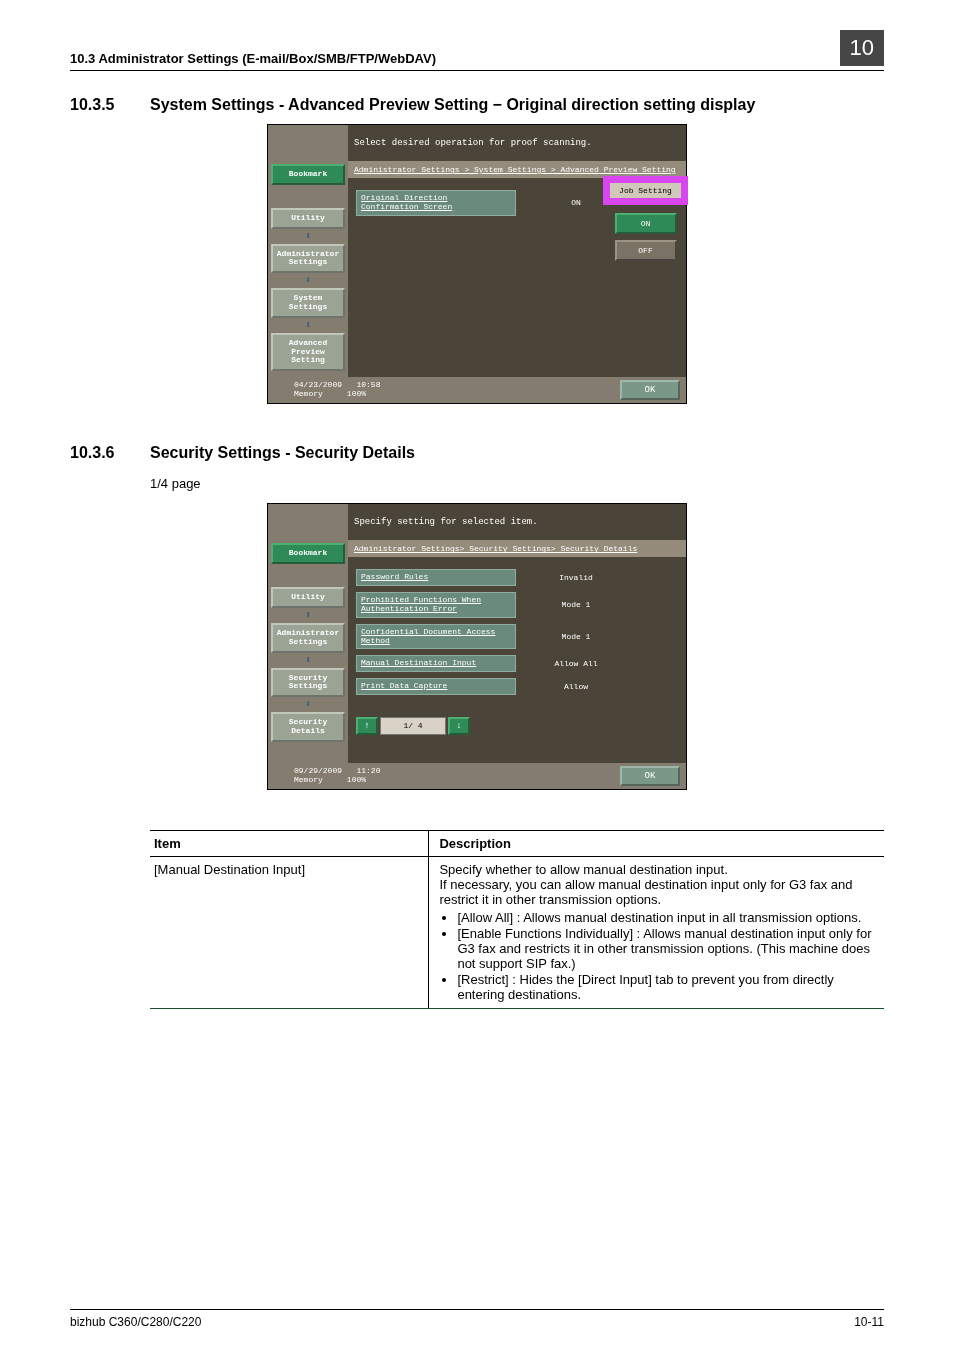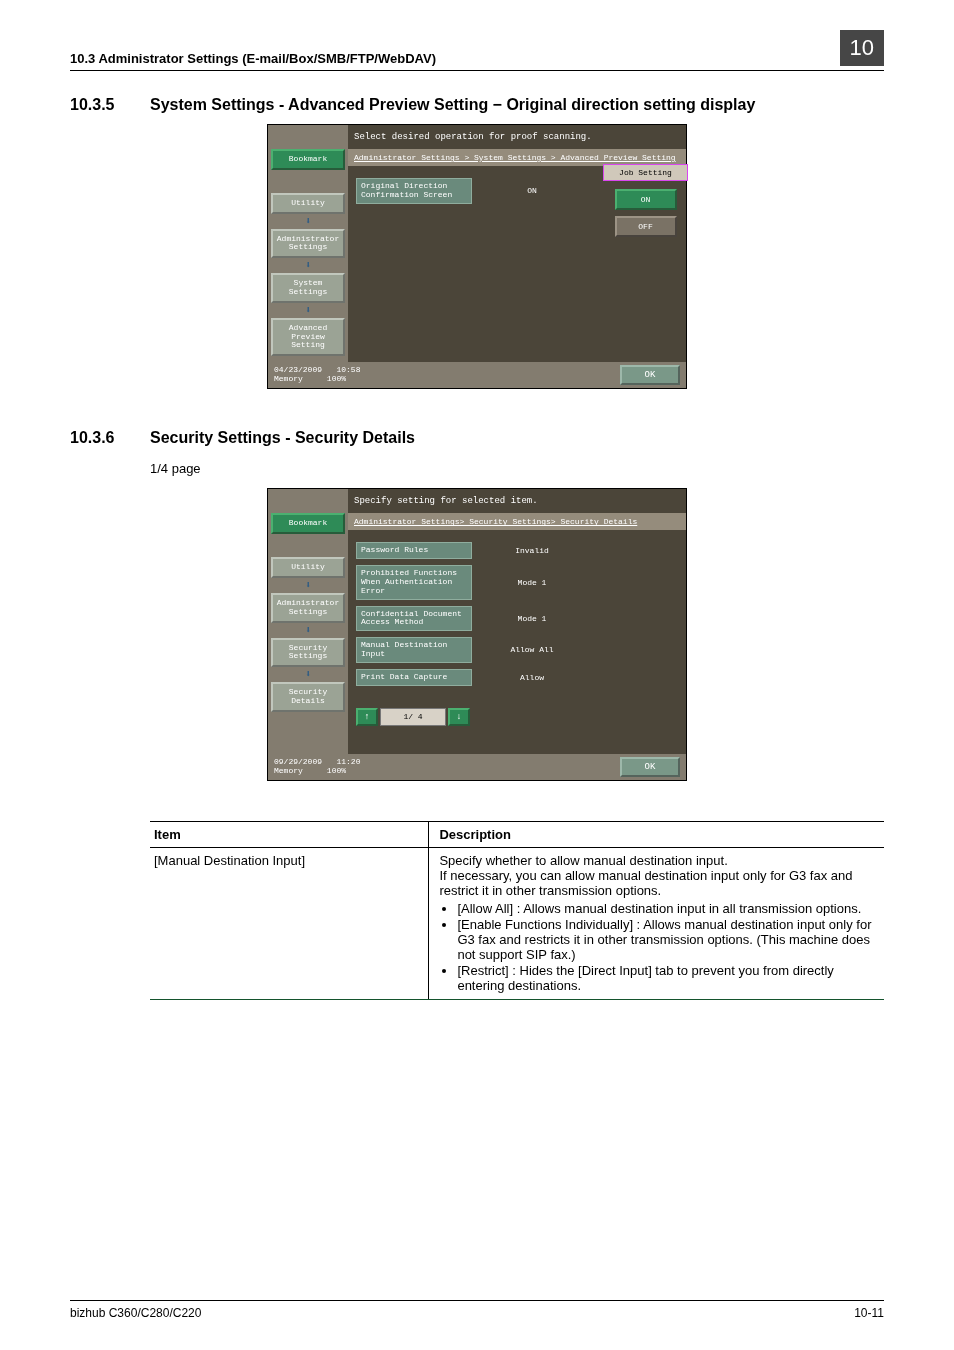--- a/index.html
+++ b/index.html
@@ -66,29 +66,30 @@
     border: 1px solid #000;
     font-family: "Courier New", monospace;
     font-size: 9px;
     position: relative;
   }
   .ui-row { display: flex; }
   .ui-sidebar {
     width: 80px;
     background: #837c6f;
     position: relative;
-    padding: 24px 3px 3px 3px;
+    padding: 39px 3px 3px 3px;
+    font-weight: bold;
   }
   .ui-main {
     flex: 1;
     position: relative;
     color: #fff;
   }
   .ui-topmsg {
-    padding: 7px 6px;
+    padding: 13px 6px;
     font-size: 9px;
   }
   .ui-breadcrumb-bar {
     background: #958c7c;
     color: #fff;
     padding: 4px 6px;
     font-size: 8px;
     margin: 0;
     text-decoration: underline;
   }
@@ -131,42 +132,43 @@
     display: flex;
     align-items: center;
     margin-bottom: 6px;
   }
   .opt-label {
     background: #6a8a7c;
     border: 1px solid #8fad9e;
     color: #fff;
     font-size: 8px;
     padding: 3px 4px;
-    width: 116px;
+    width: 160px;
     line-height: 1.1;
+    text-decoration: underline;
   }
   .opt-value {
     color: #fff;
     font-size: 8px;
     margin-left: 30px;
     width: 60px;
     text-align: center;
   }
   .opt-tab {
     position: absolute;
     right: -2px;
     top: -2px;
     width: 85px;
   }
   .opt-side-label {
     background: #d0c8ba;
     color: #000;
     font-size: 8px;
     text-align: center;
-    border: 1px solid #d946ef;
+    border: 7px solid #d946ef;
     padding: 3px 0;
     margin-bottom: 8px;
   }
   .opt-btn {
     display: block;
     width: 62px;
     margin: 0 auto 6px auto;
     text-align: center;
     padding: 4px 0;
     font-size: 8px;
@@ -213,21 +215,21 @@
   
   .ui-footer {
     display: flex;
     justify-content: space-between;
     align-items: center;
     background: #837c6f;
     padding: 3px 6px;
     font-size: 8px;
     color: #fff;
   }
-  .ui-footer-left { line-height: 1.1; }
+  .ui-footer-left { line-height: 1.1; margin-left: 20px; }
   .ok-btn {
     width: 60px;
     background: #7a9888;
     border: 2px outset #9db8aa;
     color: #fff;
     text-align: center;
     padding: 3px 0;
     font-size: 9px;
   }
 

